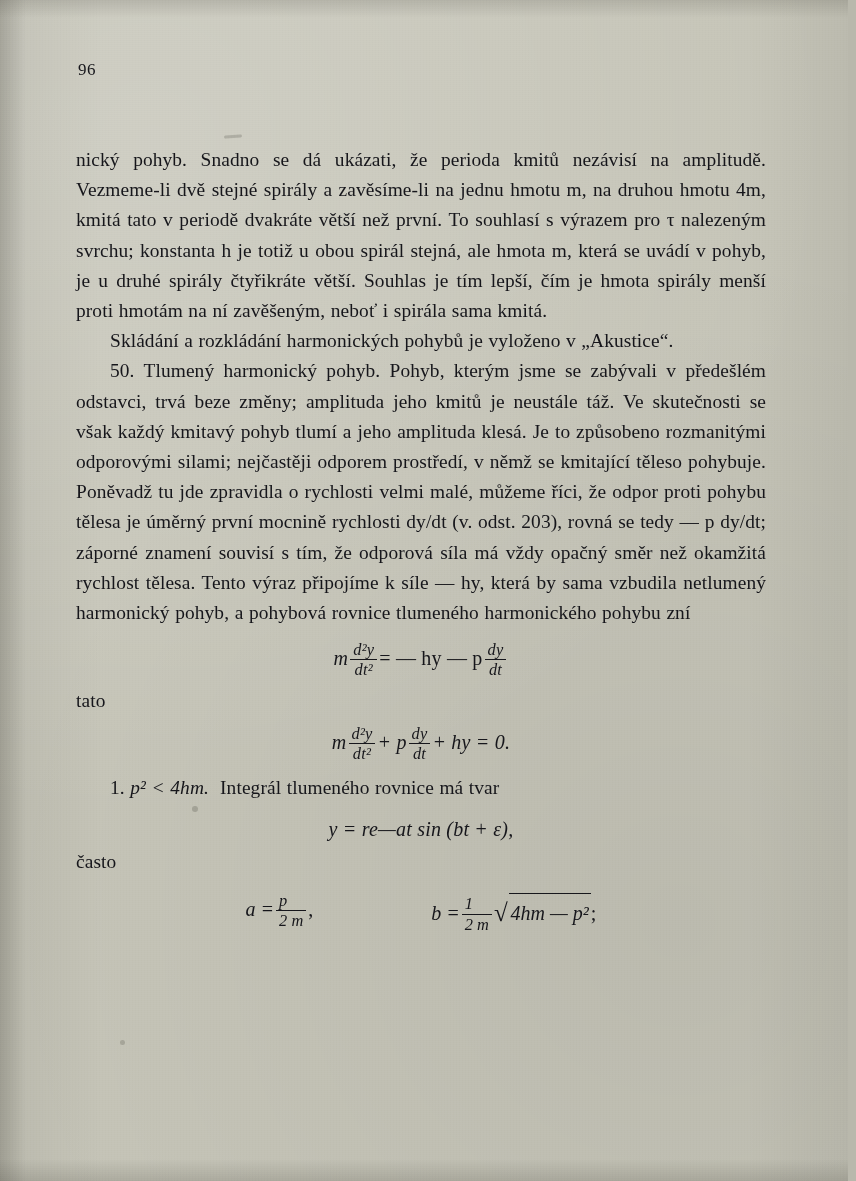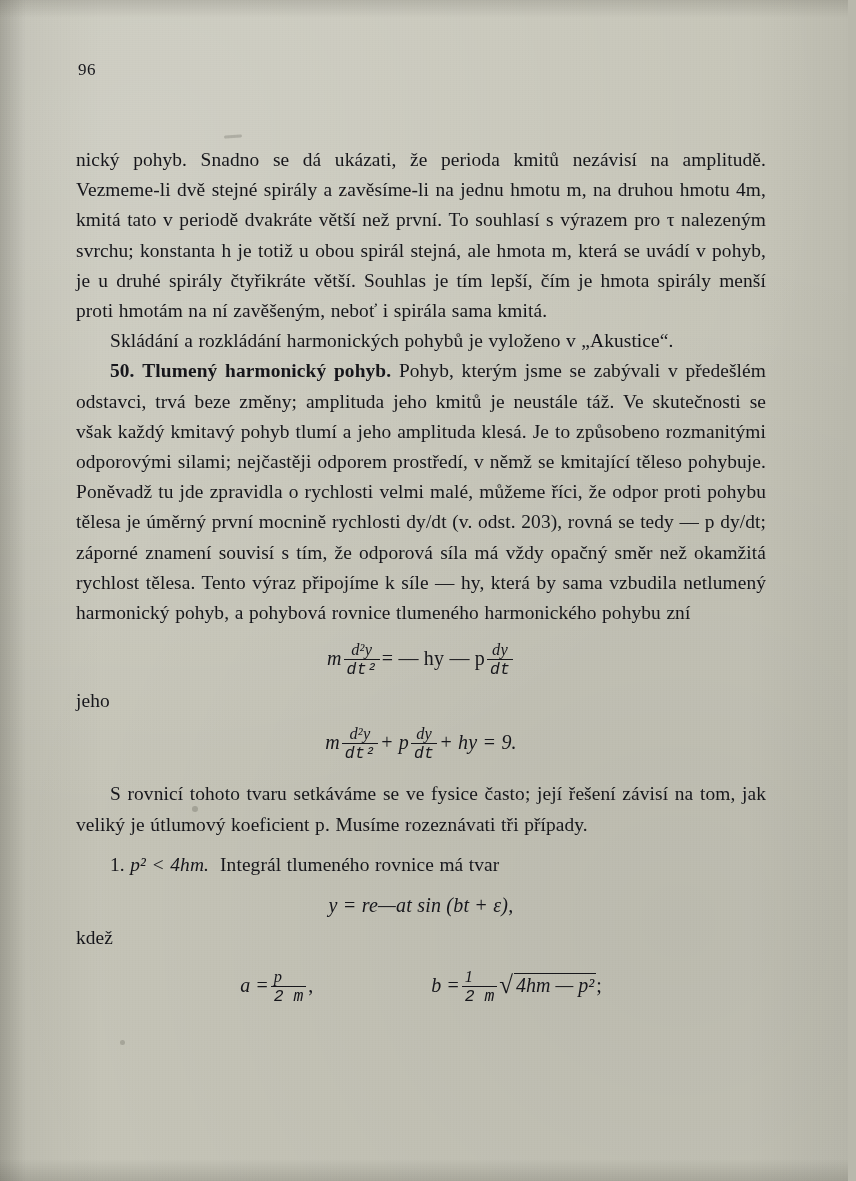--- a/index.html
+++ b/index.html
@@ -51,21 +51,21 @@
     margin: 0;
     font-size: 19.4px;
     line-height: 30.2px;
     text-align: justify;
     text-justify: inter-word;
     letter-spacing: 0.1px;
     word-spacing: 0.6px;
   }
   p.indent { text-indent: 34px; }
   .italic { font-style: italic; }
-  .bold { font-weight: bold; }
+  .bold { font-weight: normal; }
   .formula {
     text-align: center;
     font-size: 20px;
     font-style: italic;
     margin: 14px 0 6px 0;
     letter-spacing: 0.2px;
   }
   .formula.tight { margin: 10px 0 4px 0; }
   .lead {
     font-size: 19.4px;
@@ -82,26 +82,25 @@
     top: -1px;
   }
   .frac .num {
     display: block;
     padding: 0 3px 1px 3px;
     border-bottom: 1px solid #15151a;
   }
   .frac .den {
     display: block;
     padding: 1px 3px 0 3px;
-    font-family: Liberation Mono, monospace;
   }
   .sqrt {
     display: inline-block;
     border-top: 1px solid #15151a;
-    padding: 0 2px 0 2px;
+    padding: 8px 2px 0 2px;
     margin-left: 1px;
   }
   .radical { font-size: 1.25em; position: relative; top: 1px; }
   .two-col {
     display: flex;
     justify-content: center;
     gap: 118px;
     margin: 16px 0 4px 0;
     font-style: italic;
     font-size: 20px;
@@ -166,33 +165,32 @@
 
 
     <p class="indent">Skládání a rozkládání harmonických pohybů je vyloženo v „Akustice“.</p>
 
     <p class="indent"><span class="bold">50.</span> <span class="bold">Tlumený harmonický pohyb.</span> <span>Pohyb, kterým jsme se zabývali v předešlém odstavci, trvá beze změny; amplituda jeho kmitů je neustále táž. Ve skutečnosti se však každý kmitavý pohyb tlumí a jeho amplituda klesá. Je to způsobeno rozmanitými odporovými silami; nejčastěji odporem prostředí, v němž se kmitající těleso pohybuje. Poněvadž tu jde zpravidla o rychlosti velmi malé, můžeme říci, že odpor proti pohybu tělesa je úměrný první mocnině rychlosti dy/dt (v. odst. 203), rovná se tedy — p dy/dt; záporné znamení souvisí s tím, že odporová síla má vždy opačný směr než okamžitá rychlost tělesa. Tento výraz připojíme k síle — hy, která by sama vzbudila netlumený harmonický pohyb, a pohybová rovnice tlumeného harmonického pohybu zní</span></p>
 
     <div class="formula">
       <span>m</span><span class="frac"><span class="num">d²y</span><span class="den">dt²</span></span><span class="upr">= — hy — p</span><span class="frac"><span class="num">dy</span><span class="den">dt</span></span>
     </div>
 
-    <p class="lead">jeho</p>
+    <p class="lead">tato</p>
 
     <div class="formula tight">
-      <span>m</span><span class="frac"><span class="num">d²y</span><span class="den">dt²</span></span><span>+ p</span><span class="frac"><span class="num">dy</span><span class="den">dt</span></span><span>+ hy = 9.</span>
+      <span>m</span><span class="frac"><span class="num">d²y</span><span class="den">dt²</span></span><span>+ p</span><span class="frac"><span class="num">dy</span><span class="den">dt</span></span><span>+ hy = 0.</span>
     </div>
 
-    <p class="indent" style="margin-top:16px">S rovnicí tohoto tvaru setkáváme se ve fysice často; její řešení závisí na tom, jak veliký je útlumový koeficient p. Musíme rozeznávati tři případy.</p>
 
     <p class="indent" style="margin-top:10px"><span>1.</span> <span class="italic">p² &lt; 4hm.</span>&nbsp; <span>Integrál tlumeného rovnice má tvar</span></p>
 
     <div class="formula">y = re—at sin (bt + ε),</div>
 
-    <p class="lead">kdež</p>
+    <p class="lead">často</p>
 
     <div class="two-col">
       <div>
         <span>a =</span><span class="frac"><span class="num">p</span><span class="den">2 m</span></span><span class="upr">,</span>
       </div>
       <div>
         <span>b =</span><span class="frac"><span class="num">1</span><span class="den">2 m</span></span><span class="radical">√</span><span class="sqrt">4hm — p²</span><span class="upr">;</span>
       </div>
     </div>
 

